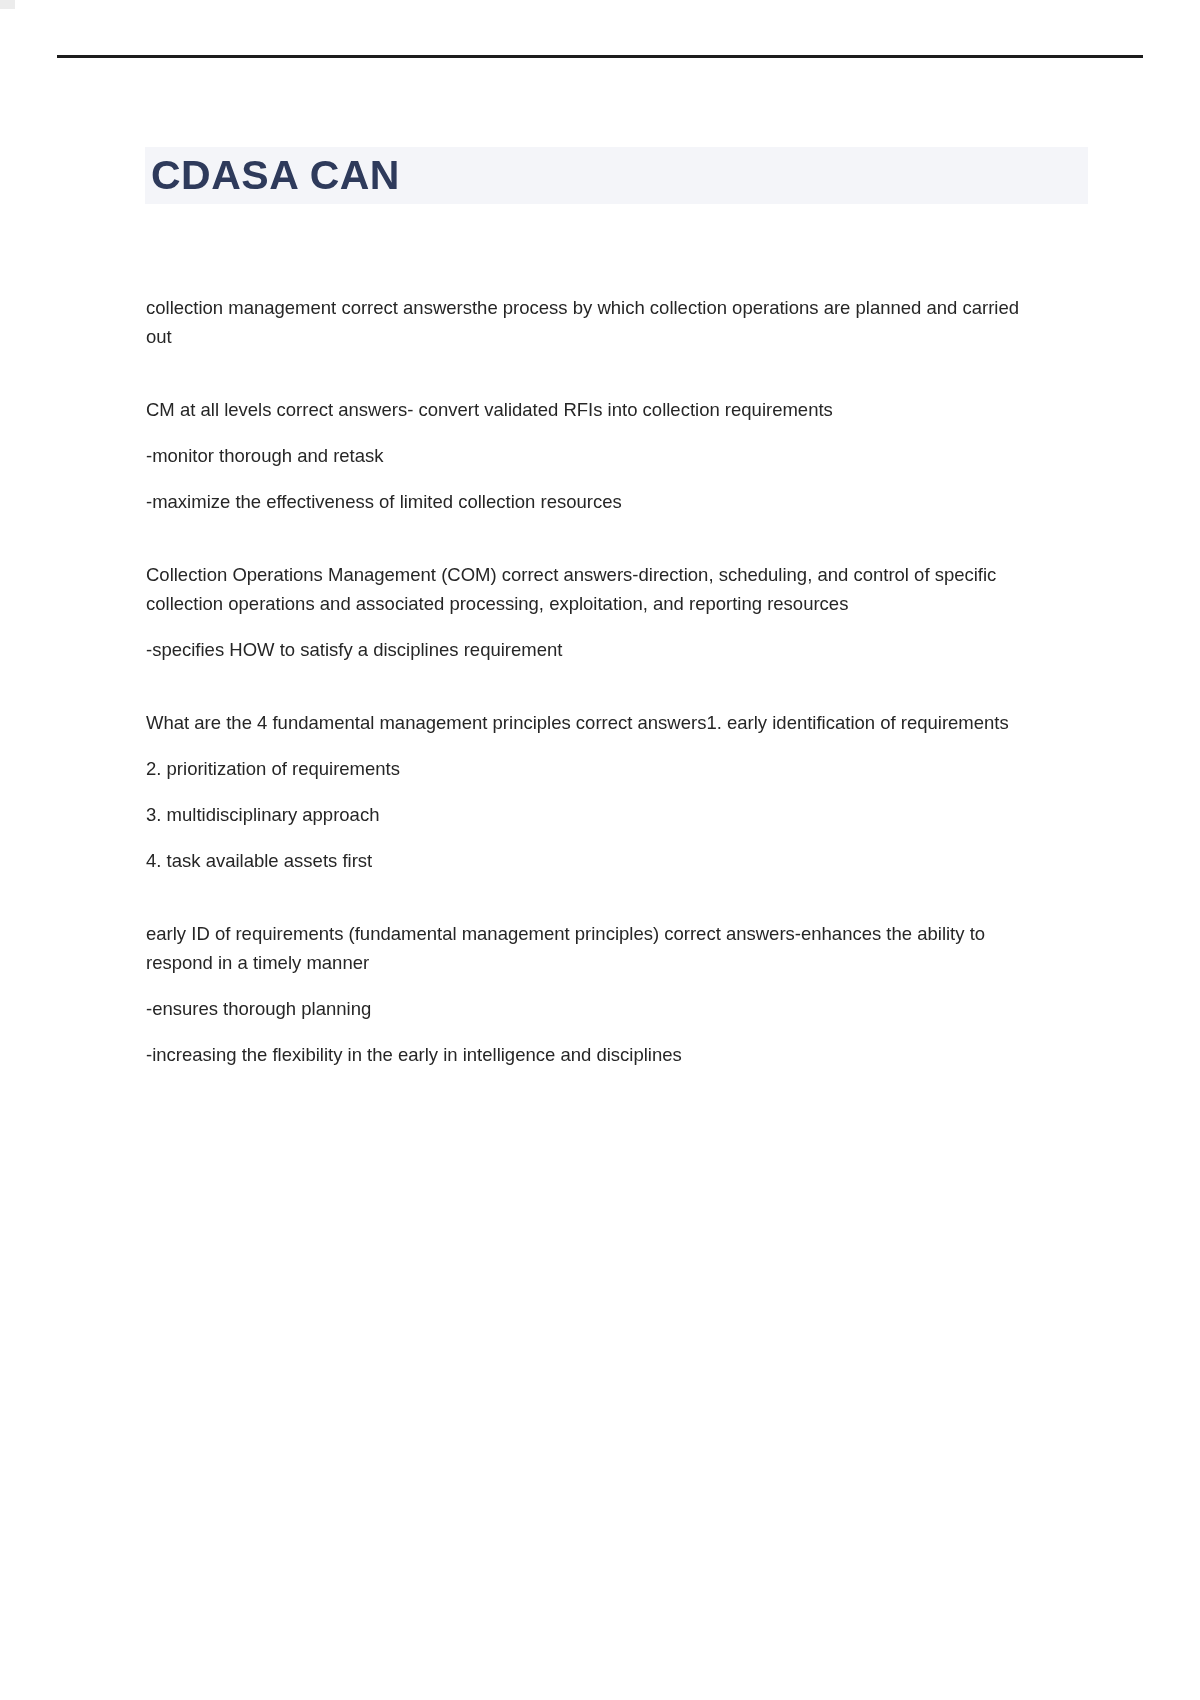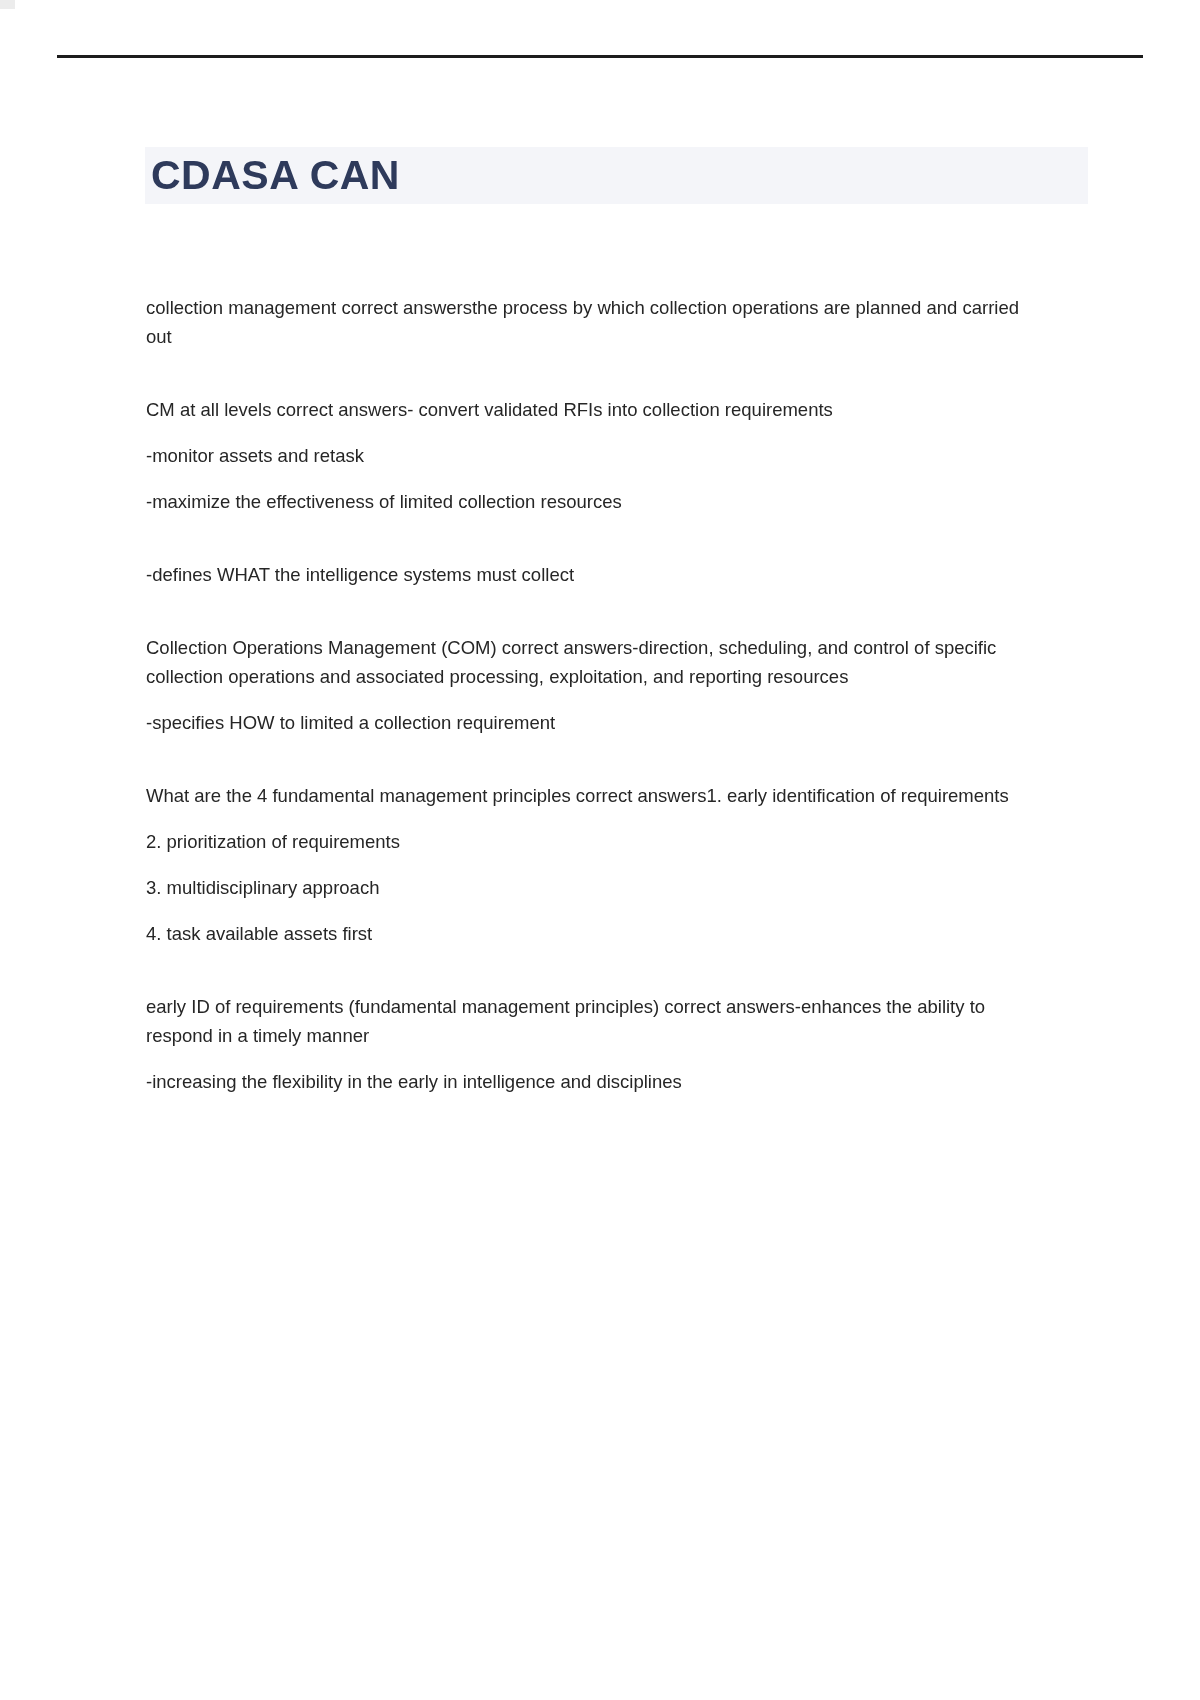--- a/index.html
+++ b/index.html
@@ -64,35 +64,35 @@
   <div class="rule rule-top"></div>
   <div class="title-bar">
     <h1>CDASA CAN</h1>
   </div>
   <main class="content" id="doc-content">
       <div class="qa-block">
         <p>collection management correct answersthe process by which collection operations are planned and carried out</p>
       </div>
       <div class="qa-block">
         <p>CM at all levels correct answers- convert validated RFIs into collection requirements</p>
-        <p>-monitor assets and retask</p>
+        <p>-monitor thorough and retask</p>
         <p>-maximize the effectiveness of limited collection resources</p>
       </div>
       <div class="qa-block">
-        <p>-defines WHAT the intelligence systems must collect</p>
       </div>
       <div class="qa-block">
         <p>Collection Operations Management (COM) correct answers-direction, scheduling, and control of specific collection operations and associated processing, exploitation, and reporting resources</p>
-        <p>-specifies HOW to limited a collection requirement</p>
+        <p>-specifies HOW to satisfy a disciplines requirement</p>
       </div>
       <div class="qa-block">
         <p>What are the 4 fundamental management principles correct answers1. early identification of requirements</p>
         <p>2. prioritization of requirements</p>
         <p>3. multidisciplinary approach</p>
         <p>4. task available assets first</p>
       </div>
       <div class="qa-block">
         <p>early ID of requirements (fundamental management principles) correct answers-enhances the ability to respond in a timely manner</p>
+        <p>-ensures thorough planning</p>
         <p>-increasing the flexibility in the early in intelligence and disciplines</p>
       </div>
     </main>
   <div class="rule rule-bottom"></div>
 </div>
 
 </body></html>

